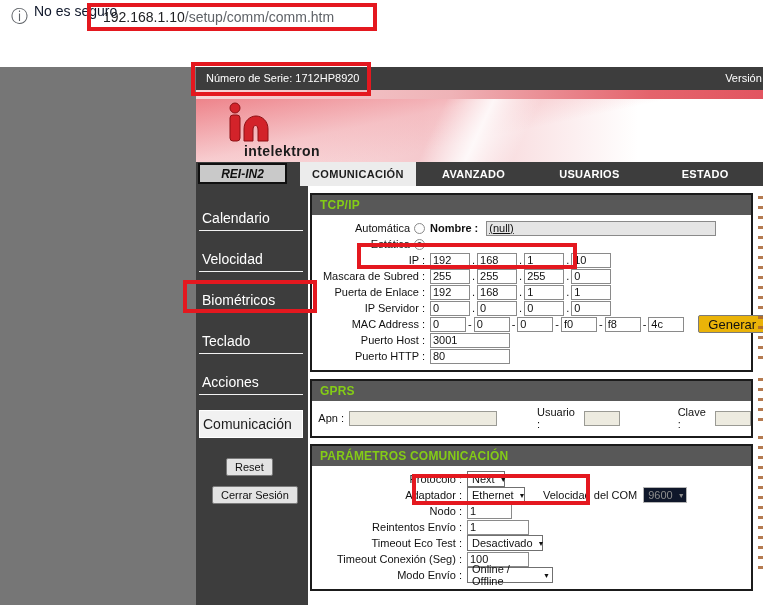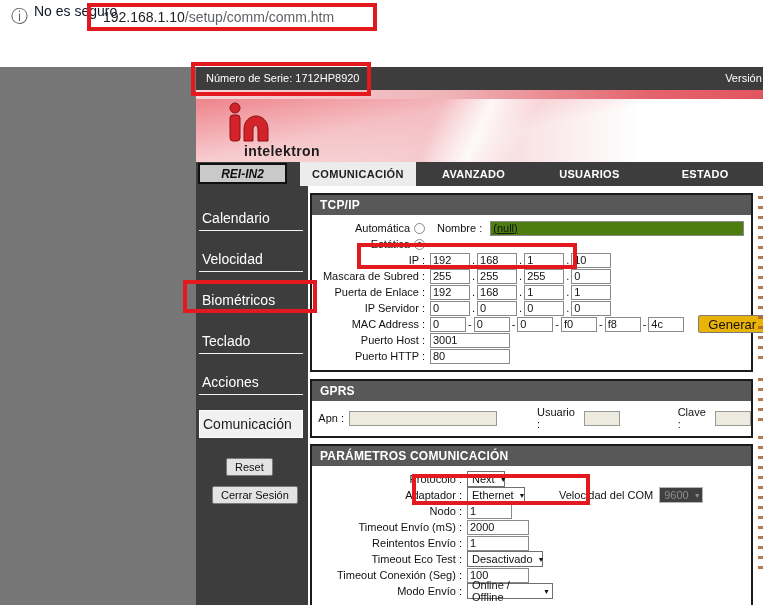--- a/index.html
+++ b/index.html
@@ -59,50 +59,50 @@
     color:#fff; font-size:14px; border-bottom:1px solid #f2f2f2;margin-top:15px; }
   .side-item.selected { background:#f1f1f1; color:#1d1d1d; border:1px solid #ffffff; padding:5px 0 5px 3px; }
   .side-btn { display:block; background:#e3e3e3; border:1px solid #7a7a7a; border-radius:2px;
     font-size:11px; color:#111; padding:2px 8px; font-family:"Liberation Sans",sans-serif; }
   .btn-reset { margin:20px auto 0 30px; }
   .btn-logout { margin:10px auto 0 16px; }
 
   .main { position:relative; flex:1; background:#fff; }
 
   .section { width:443px; margin:7px 0 0 2px; border:2px solid #1b1b1b; background:#fff; }
-  .sec-head { height:20px; background:#585858; color:#ffffff; font-size:12px; font-weight:bold;
+  .sec-head { height:20px; background:#585858; color:#84cc16; font-size:12px; font-weight:bold;
     display:flex; align-items:center; padding-left:8px; letter-spacing:.2px; }
   .sec-body { padding:5px 0 6px 0; }
 
   .frow { display:flex; align-items:center; height:16px; margin:0 0 0 0; font-size:11px; color:#111; }
   .flabel { width:113px; text-align:right; flex-shrink:0; margin-right:5px; }
   .plabel { width:150px; text-align:right; flex-shrink:0; margin-right:5px; }
   .glabel { width:32px; text-align:right; flex-shrink:0; margin-right:5px; }
 
   input.tin { height:15px; border:1px solid #8a8a8a; font-size:11px; padding:0 2px;
     font-family:"Liberation Sans",sans-serif; color:#111; background:#fff; }
   input.octet { width:40px; }
   input.macin { width:36px; }
   input.port { width:80px; }
   input.small { width:45px; }
   input.mid { width:62px; }
   input.dis { background:#edebe0; border:1px solid #9a9a94; }
-  input.nullin { width:254px; background:#4d7c0f;text-decoration:underline; }
+  input.nullin { width:230px; background:#e5e5e5;text-decoration:underline; }
   .sep { margin:0 2px; }
 
   .radio { width:11px; height:11px; border:1px solid #8a8a8a; border-radius:50%;
     background:#fdfdfd; display:inline-block; vertical-align:-2px; margin-left:4px; }
   .radio.checked { position:relative; }
   .radio.checked::after { content:""; position:absolute; left:2px; top:2px; width:5px; height:5px;
     border-radius:50%; background:#3c3c3c; }
 
   .sel { display:inline-flex; align-items:center; justify-content:space-between;
     border:1px solid #707070; background:#fff; height:16px; font-size:11px; padding:0 2px 0 4px; color:#111; }
   .sel .arr { font-size:7px; margin-left:5px; color:#111; }
-  .sel.dis { background:#404040; color:#8d8d8d; border-color:#b5b5b5;align-items:center; }
+  .sel.dis { background:#0f172a; color:#8d8d8d; border-color:#b5b5b5;align-items:center; }
   .sel.dis .arr { color:#8d8d8d; }
   .w-next { width:38px; } .w-eth { width:58px; } .w-com { width:44px; }
   .w-eco { width:76px; } .w-modo { width:86px; }
 
   .push-btn { background:#eab308; border:1px solid #7a7a7a; border-radius:2px; font-size:13px;
     color:#111; padding:1px 9px; font-family:"Liberation Sans",sans-serif; height:18px; }
   .gen-btn { margin-left:14px; }
 
   
   .frag { position:absolute; right:0; width:5px; opacity:.85;
@@ -172,21 +172,21 @@
       <button class="side-btn btn-logout">Cerrar Sesión</button>
     </div>
 
     <div class="main">
 
       <div class="section">
         <div class="sec-head">TCP/IP</div>
         <div class="sec-body">
           <div class="frow">
             <span class="flabel"><span>Automática</span><span class="radio"></span></span>
-            <span style="margin-left:7px;">Nombre :</span>
+            <span style="font-weight:bold;">Nombre :</span>
             <input class="tin nullin" style="margin-left: 8px;" value="(null)">
           </div>
           <div class="frow">
             <span class="flabel"><span>Estática</span><span class="radio checked"></span></span>
           </div>
           <div class="frow">
             <span class="flabel">IP :</span>
             <input class="tin octet" value="192" style="">
               <span class="sep">.</span>
             <input class="tin octet" value="168" style="">
@@ -274,33 +274,29 @@
                 <span>Next</span>
                 <span class="arr">▼</span>
               </span>
           </div>
           <div class="frow">
             <span class="plabel">Adaptador :</span>
             <span class="sel w-eth">
                 <span>Ethernet</span>
                 <span class="arr">▼</span>
               </span>
-            <span style="margin-left:34px;">Velocidad del COM</span>
+            <span style="margin-left:18px;">Velocidad del COM</span>
             <span class="sel dis w-com" style="margin-left:6px;">
                 <span>9600</span>
                 <span class="arr">▼</span>
               </span>
           </div>
           <div class="frow">
             <span class="plabel">Nodo :</span>
             <input class="tin small" value="1" style="">
-          </div>
-          <div class="frow">
-            <span class="plabel">Timeout Envío (mS) :</span>
-            <input class="tin mid" value="2000" style="">
           </div>
           <div class="frow">
             <span class="plabel">Reintentos Envío :</span>
             <input class="tin mid" value="1" style="">
           </div>
           <div class="frow">
             <span class="plabel">Timeout Eco Test :</span>
             <span class="sel w-eco">
                 <span>Desactivado</span>
                 <span class="arr">▼</span>

